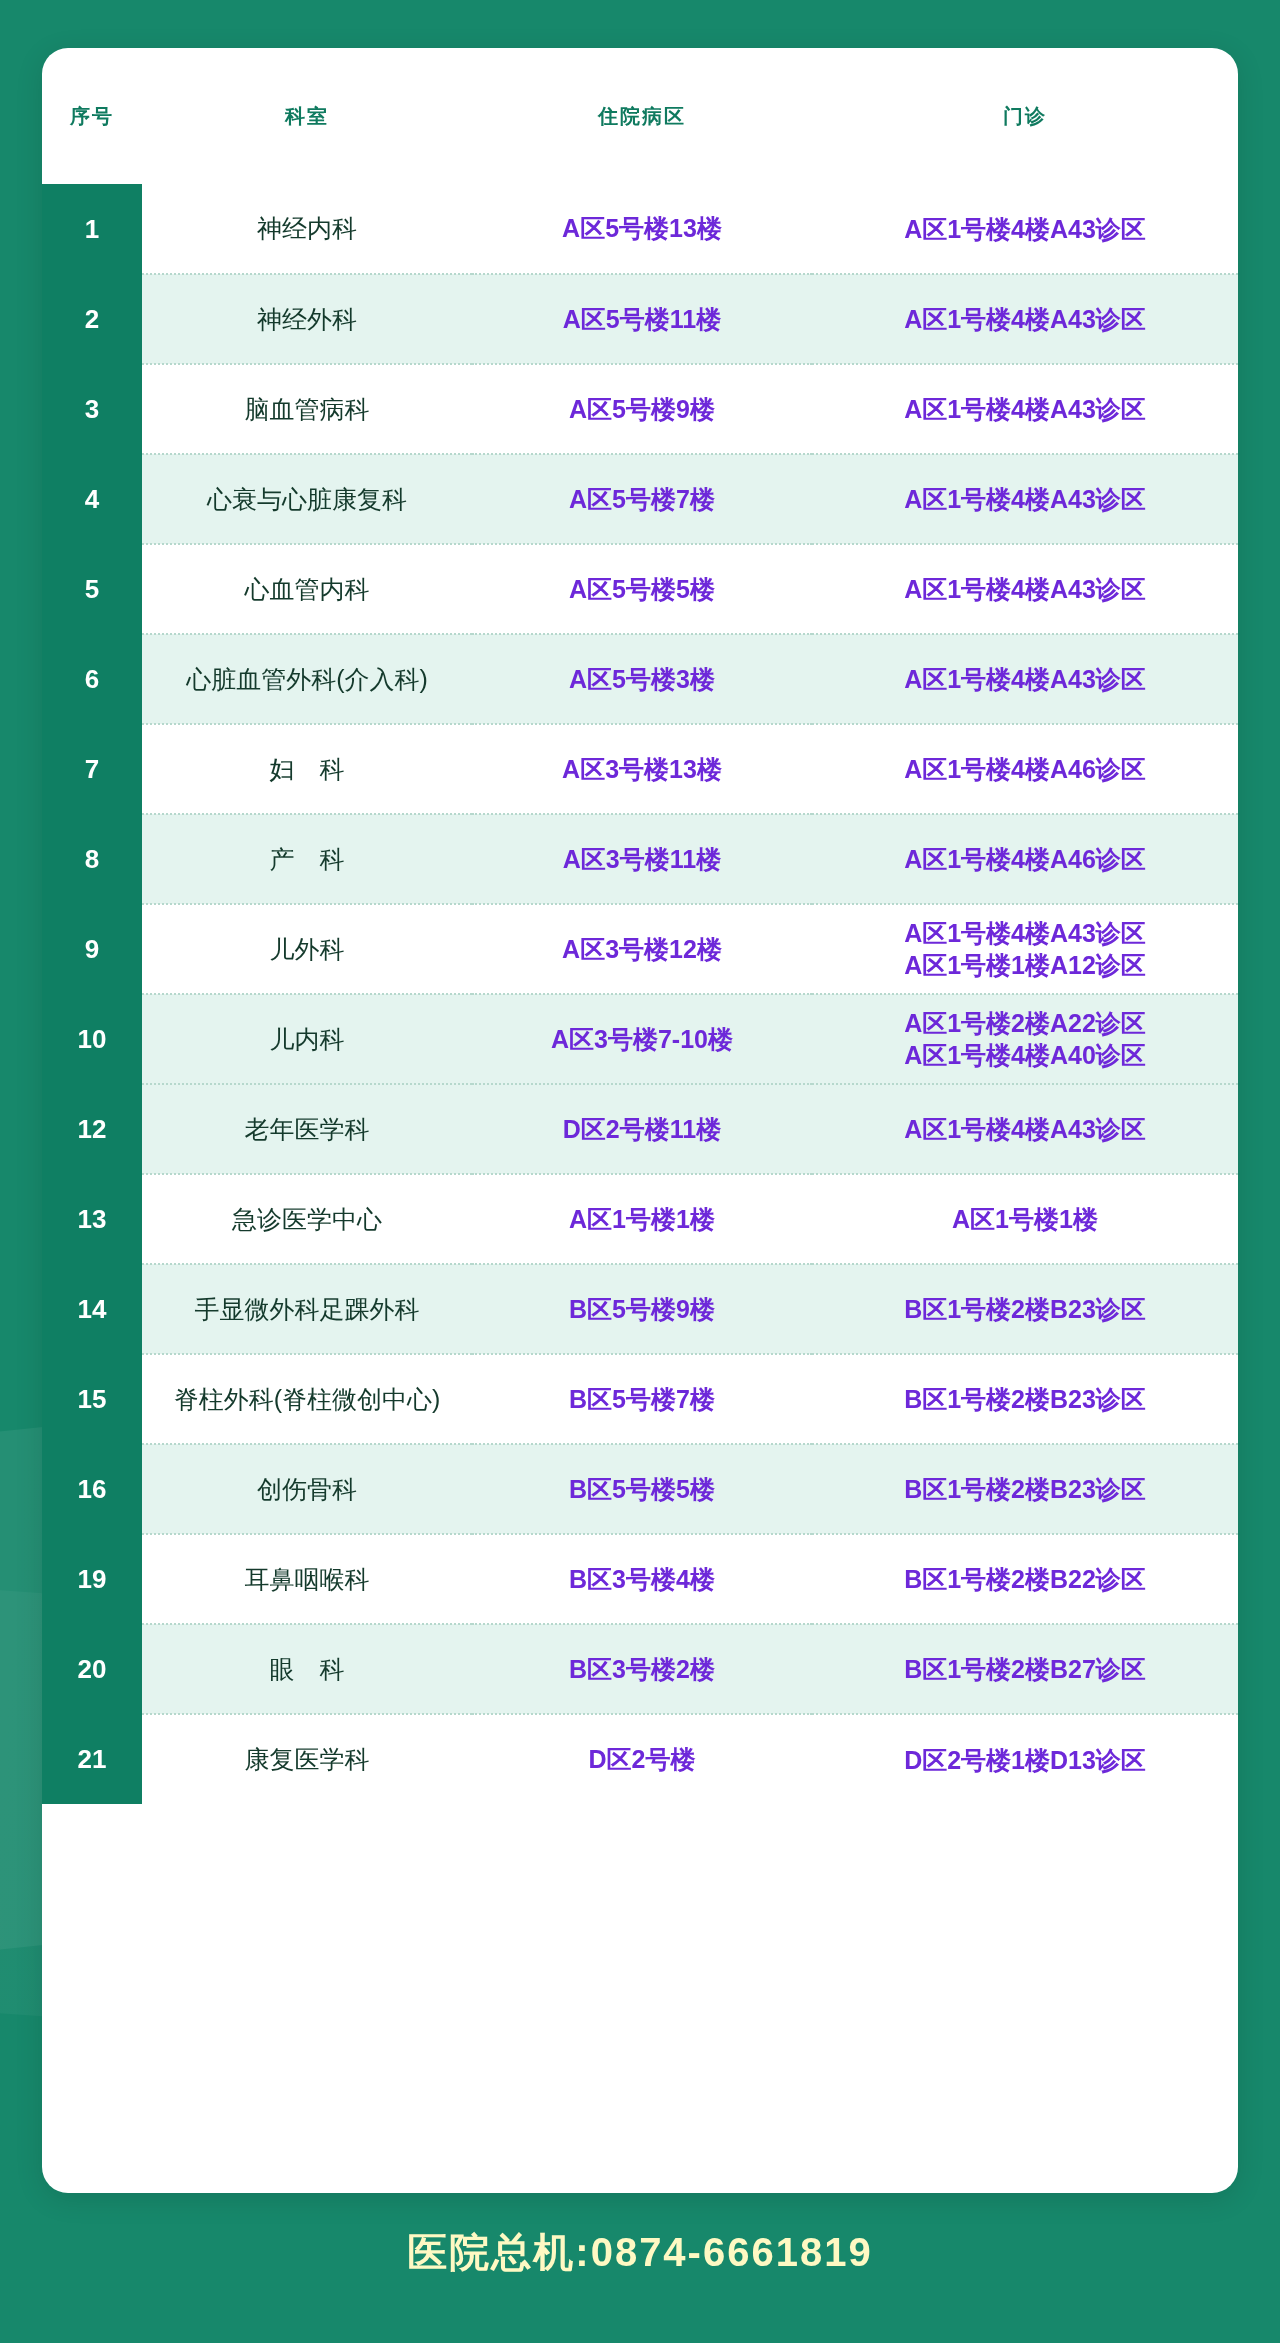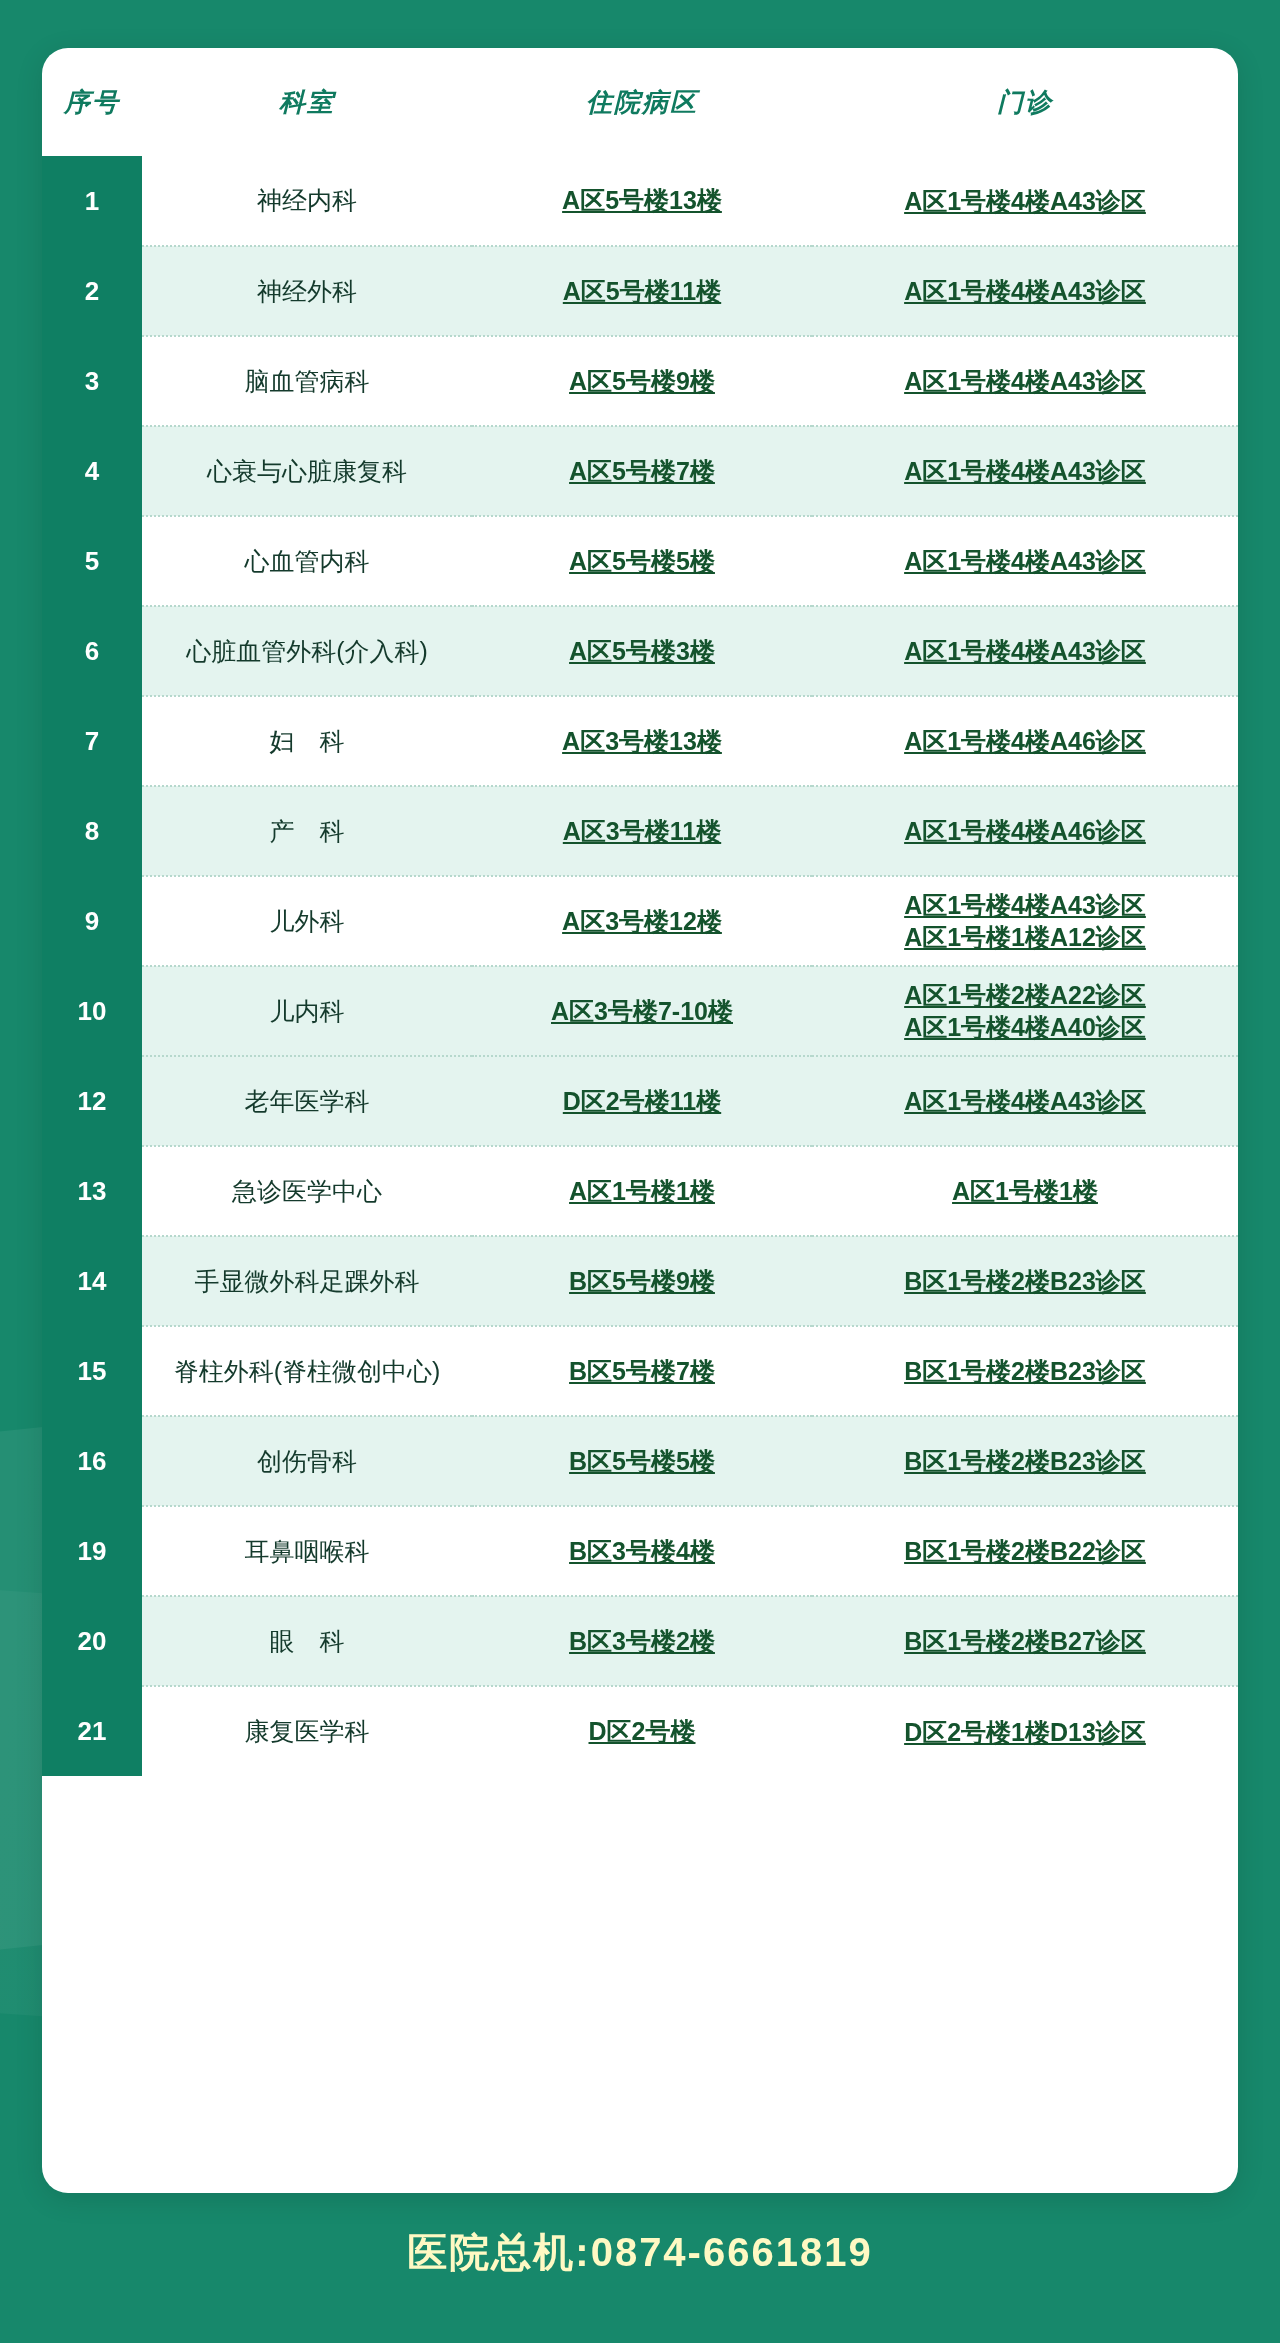--- a/index.html
+++ b/index.html
@@ -55,27 +55,26 @@
     width: 100%;
     border-collapse: collapse;
     table-layout: fixed;
   }
   .table col.c0 { width: 100px; }
   .table col.c1 { width: 330px; }
   .table col.c2 { width: 340px; }
   .table col.c3 { width: 426px; }
 
   thead th {
-    font-size: 26px;
+    font-size: 20px;
     font-weight: bold;
     color: #0f7a5f;
-    height: 108px;
+    height: 136px;
     vertical-align: middle;
     letter-spacing: 2px;
-    font-style: italic;
   }
   thead th.h0 { color: #0f7a5f; }
 
   tbody td {
     height: 90px;
     vertical-align: middle;
     text-align: center;
   }
 
   td.idx {
@@ -87,22 +86,21 @@
   }
   tbody tr:first-child td.idx { border-top-left-radius: 0; }
 
   td.dept, td.ward, td.clinic {
     font-size: 25px;
     color: #17402f;
     font-weight: 500;
   }
   td.ward, td.clinic {
     font-weight: bold;
-    color: #14532d;
-    text-decoration: underline;
+    color: #6d28d9;
   }
   td.dept { font-weight: 500; color: #143a2c; }
 
   tbody tr.even td.dept,
   tbody tr.even td.ward,
   tbody tr.even td.clinic {
     background: #e4f4ef;
   }
   tbody tr.odd td.dept,
   tbody tr.odd td.ward,

